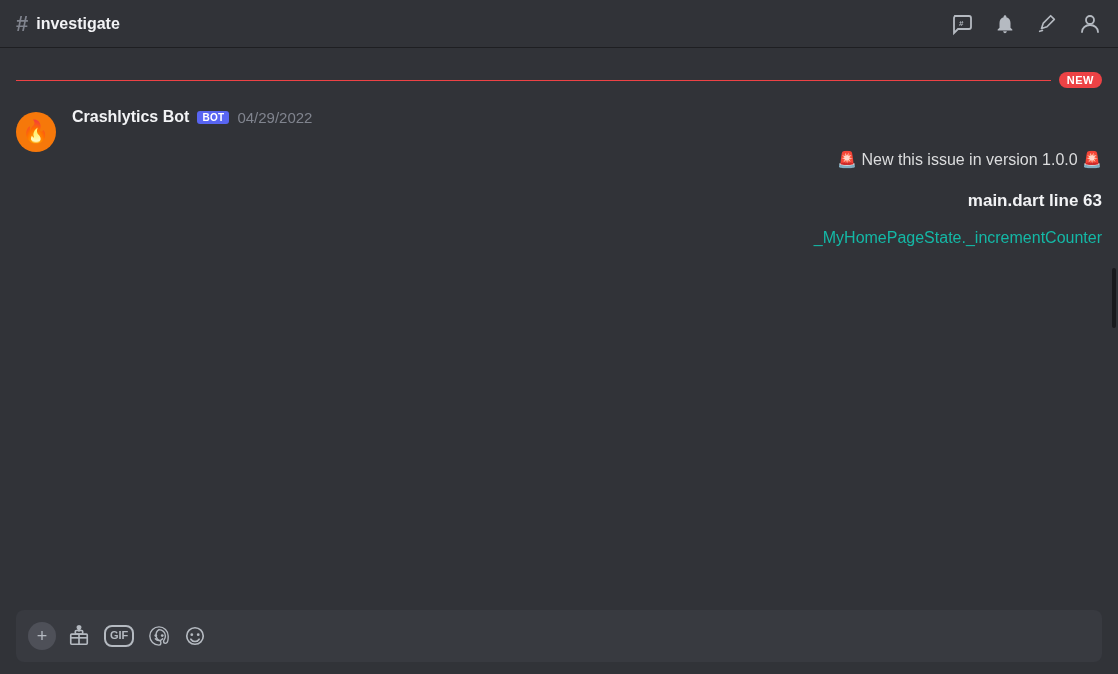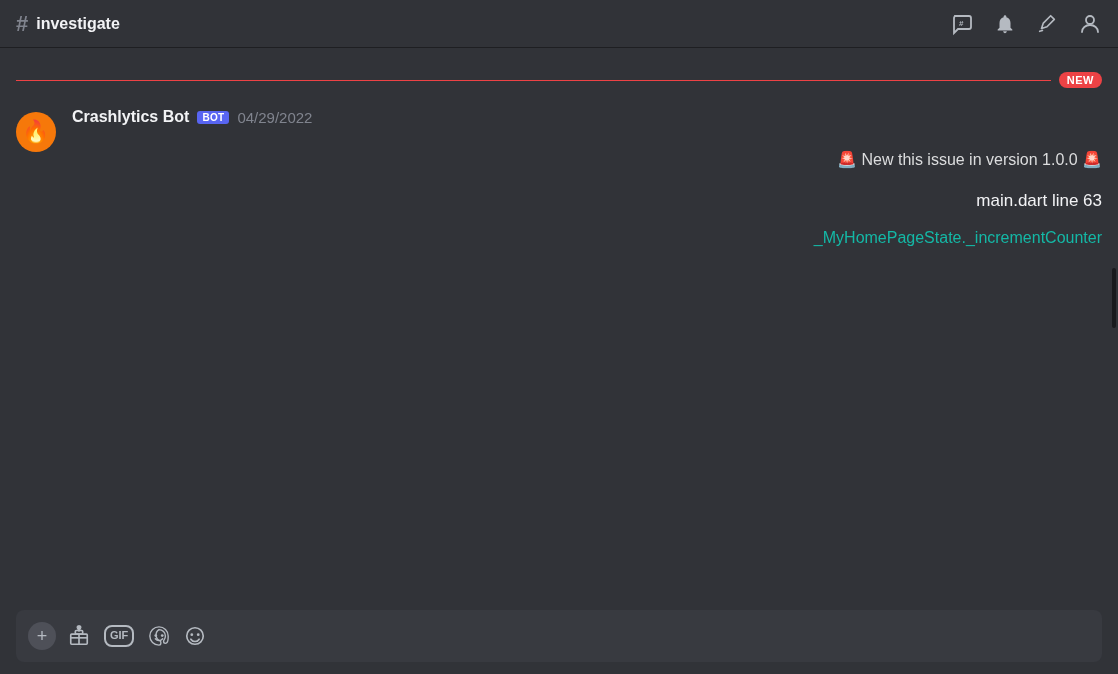--- a/index.html
+++ b/index.html
@@ -146,21 +146,21 @@
       font-size: 15px;
     }
 
     .message-text {
       font-size: 16px;
       line-height: 1.5;
       color: #dcddde;
     }
 
     .message-text .bold-line {
-      font-weight: 400;
+      font-weight: 700;
       font-size: 17px;
       color: #f2f3f5;
       display: block;
       margin-top: 16px;
       margin-bottom: 8px;
     }
 
     .message-text .function-line {
       display: block;
       margin-top: 12px;

